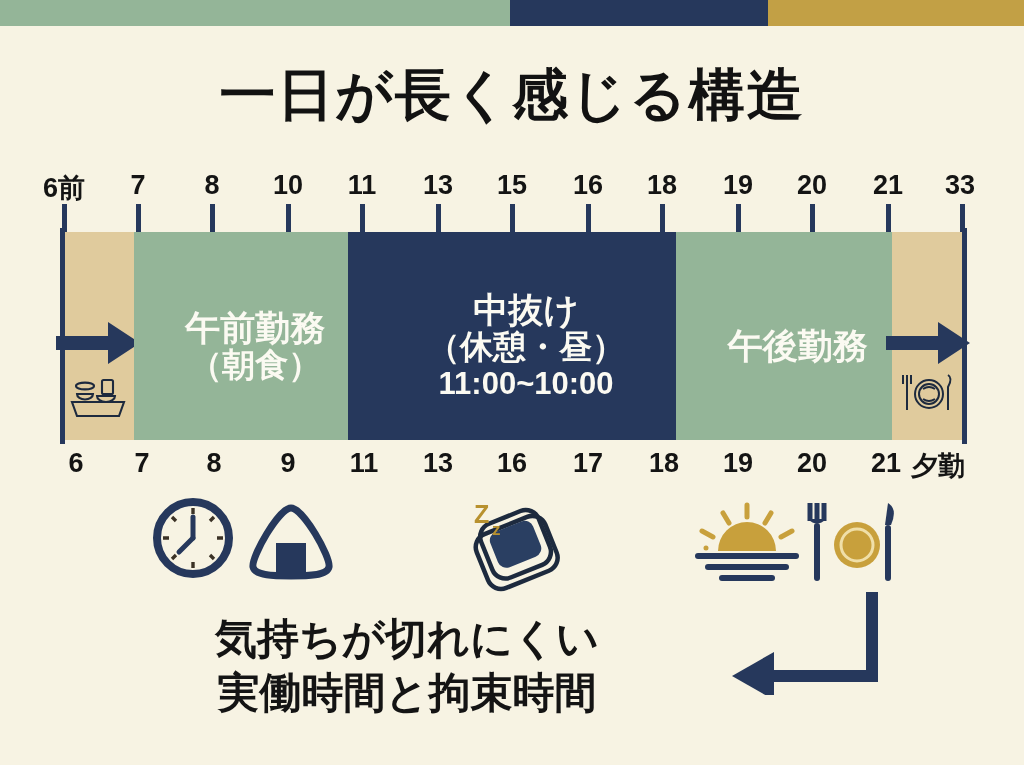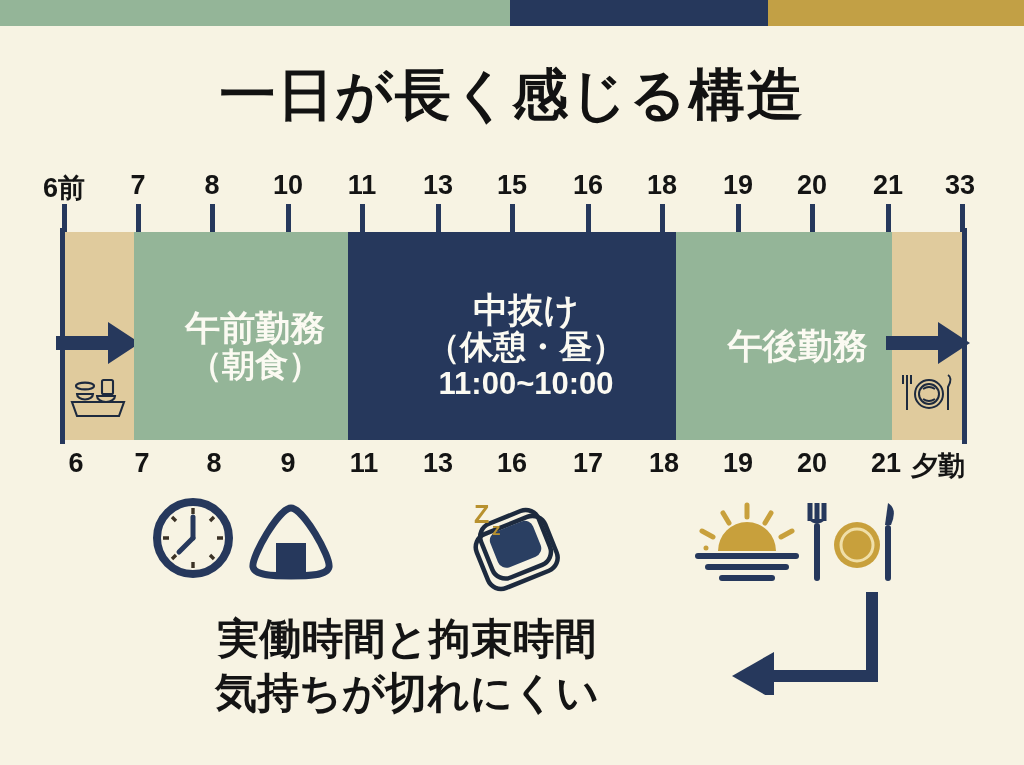--- a/index.html
+++ b/index.html
@@ -289,15 +289,15 @@
 </div>
 
 <div id="elbow">
   <svg width="170" height="115" viewBox="0 0 170 115">
     <path d="M148 12 V96 H44" fill="none" stroke="#26385c" stroke-width="12" stroke-linejoin="miter"></path>
     <path d="M50 72 L8 96 L50 120 Z" fill="#26385c"></path>
   </svg>
 </div>
 
 <div id="message">
+  <div>気持ちが切れにくい</div>
   <div>実働時間と拘束時間</div>
-  <div>気持ちが切れにくい</div>
 </div>
 
 </body></html>

